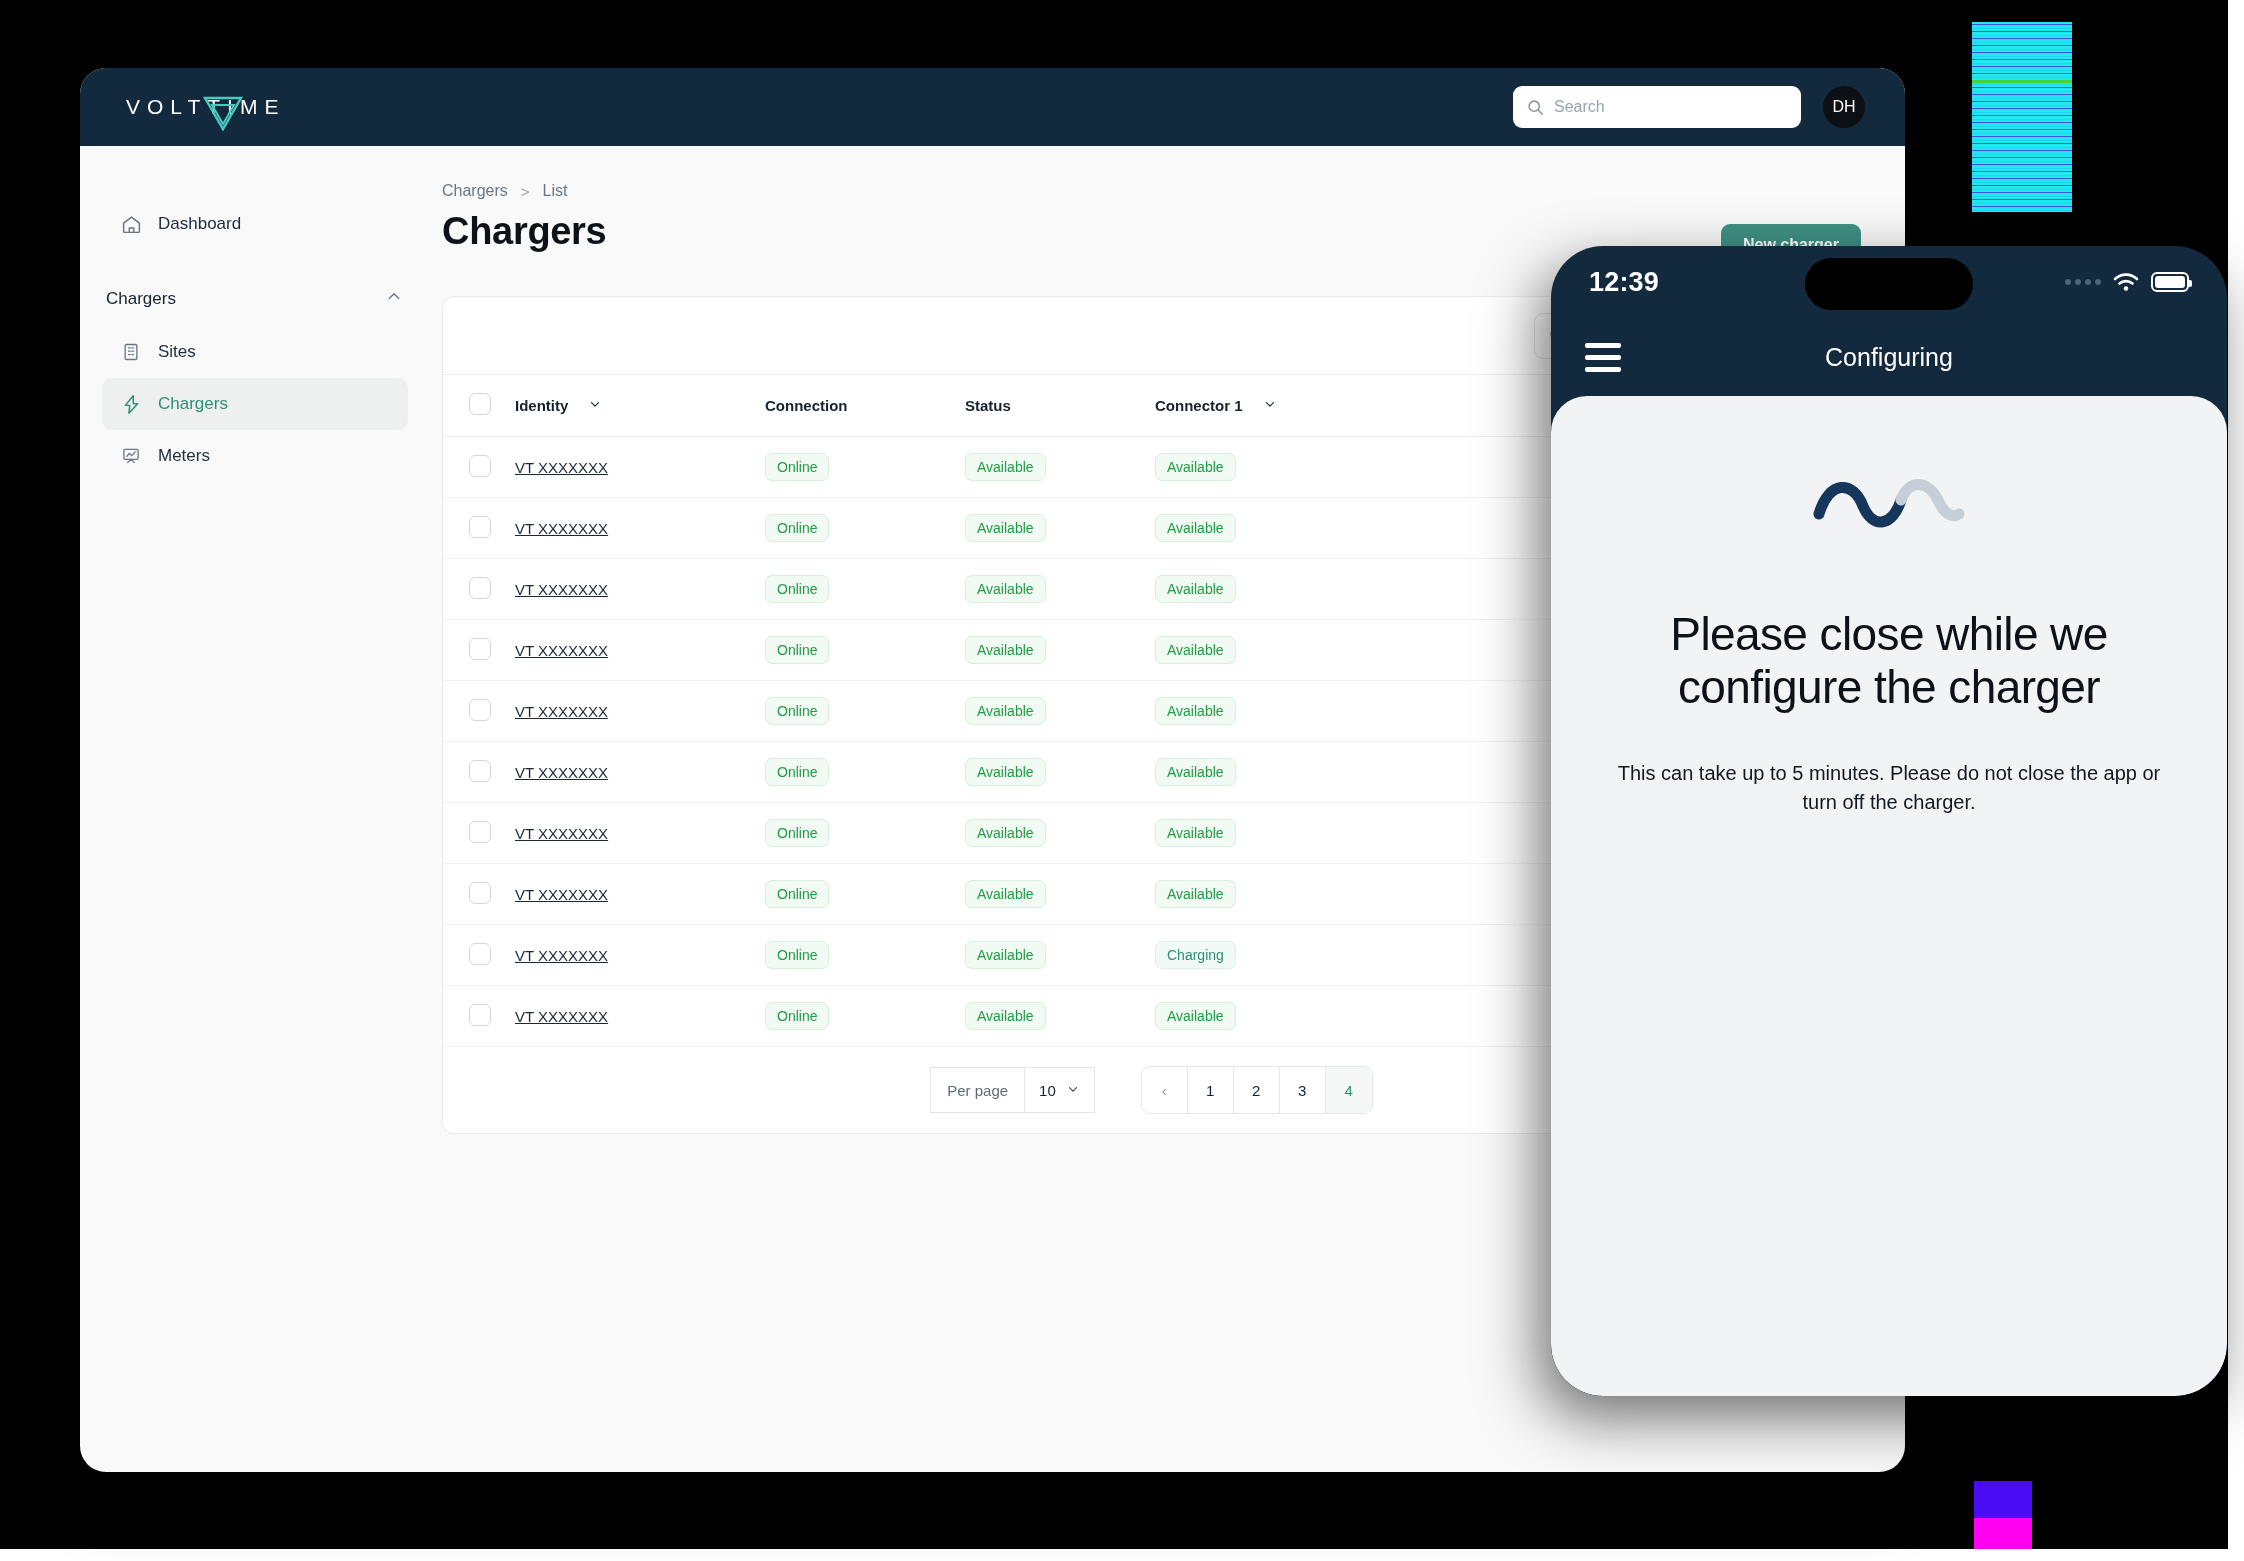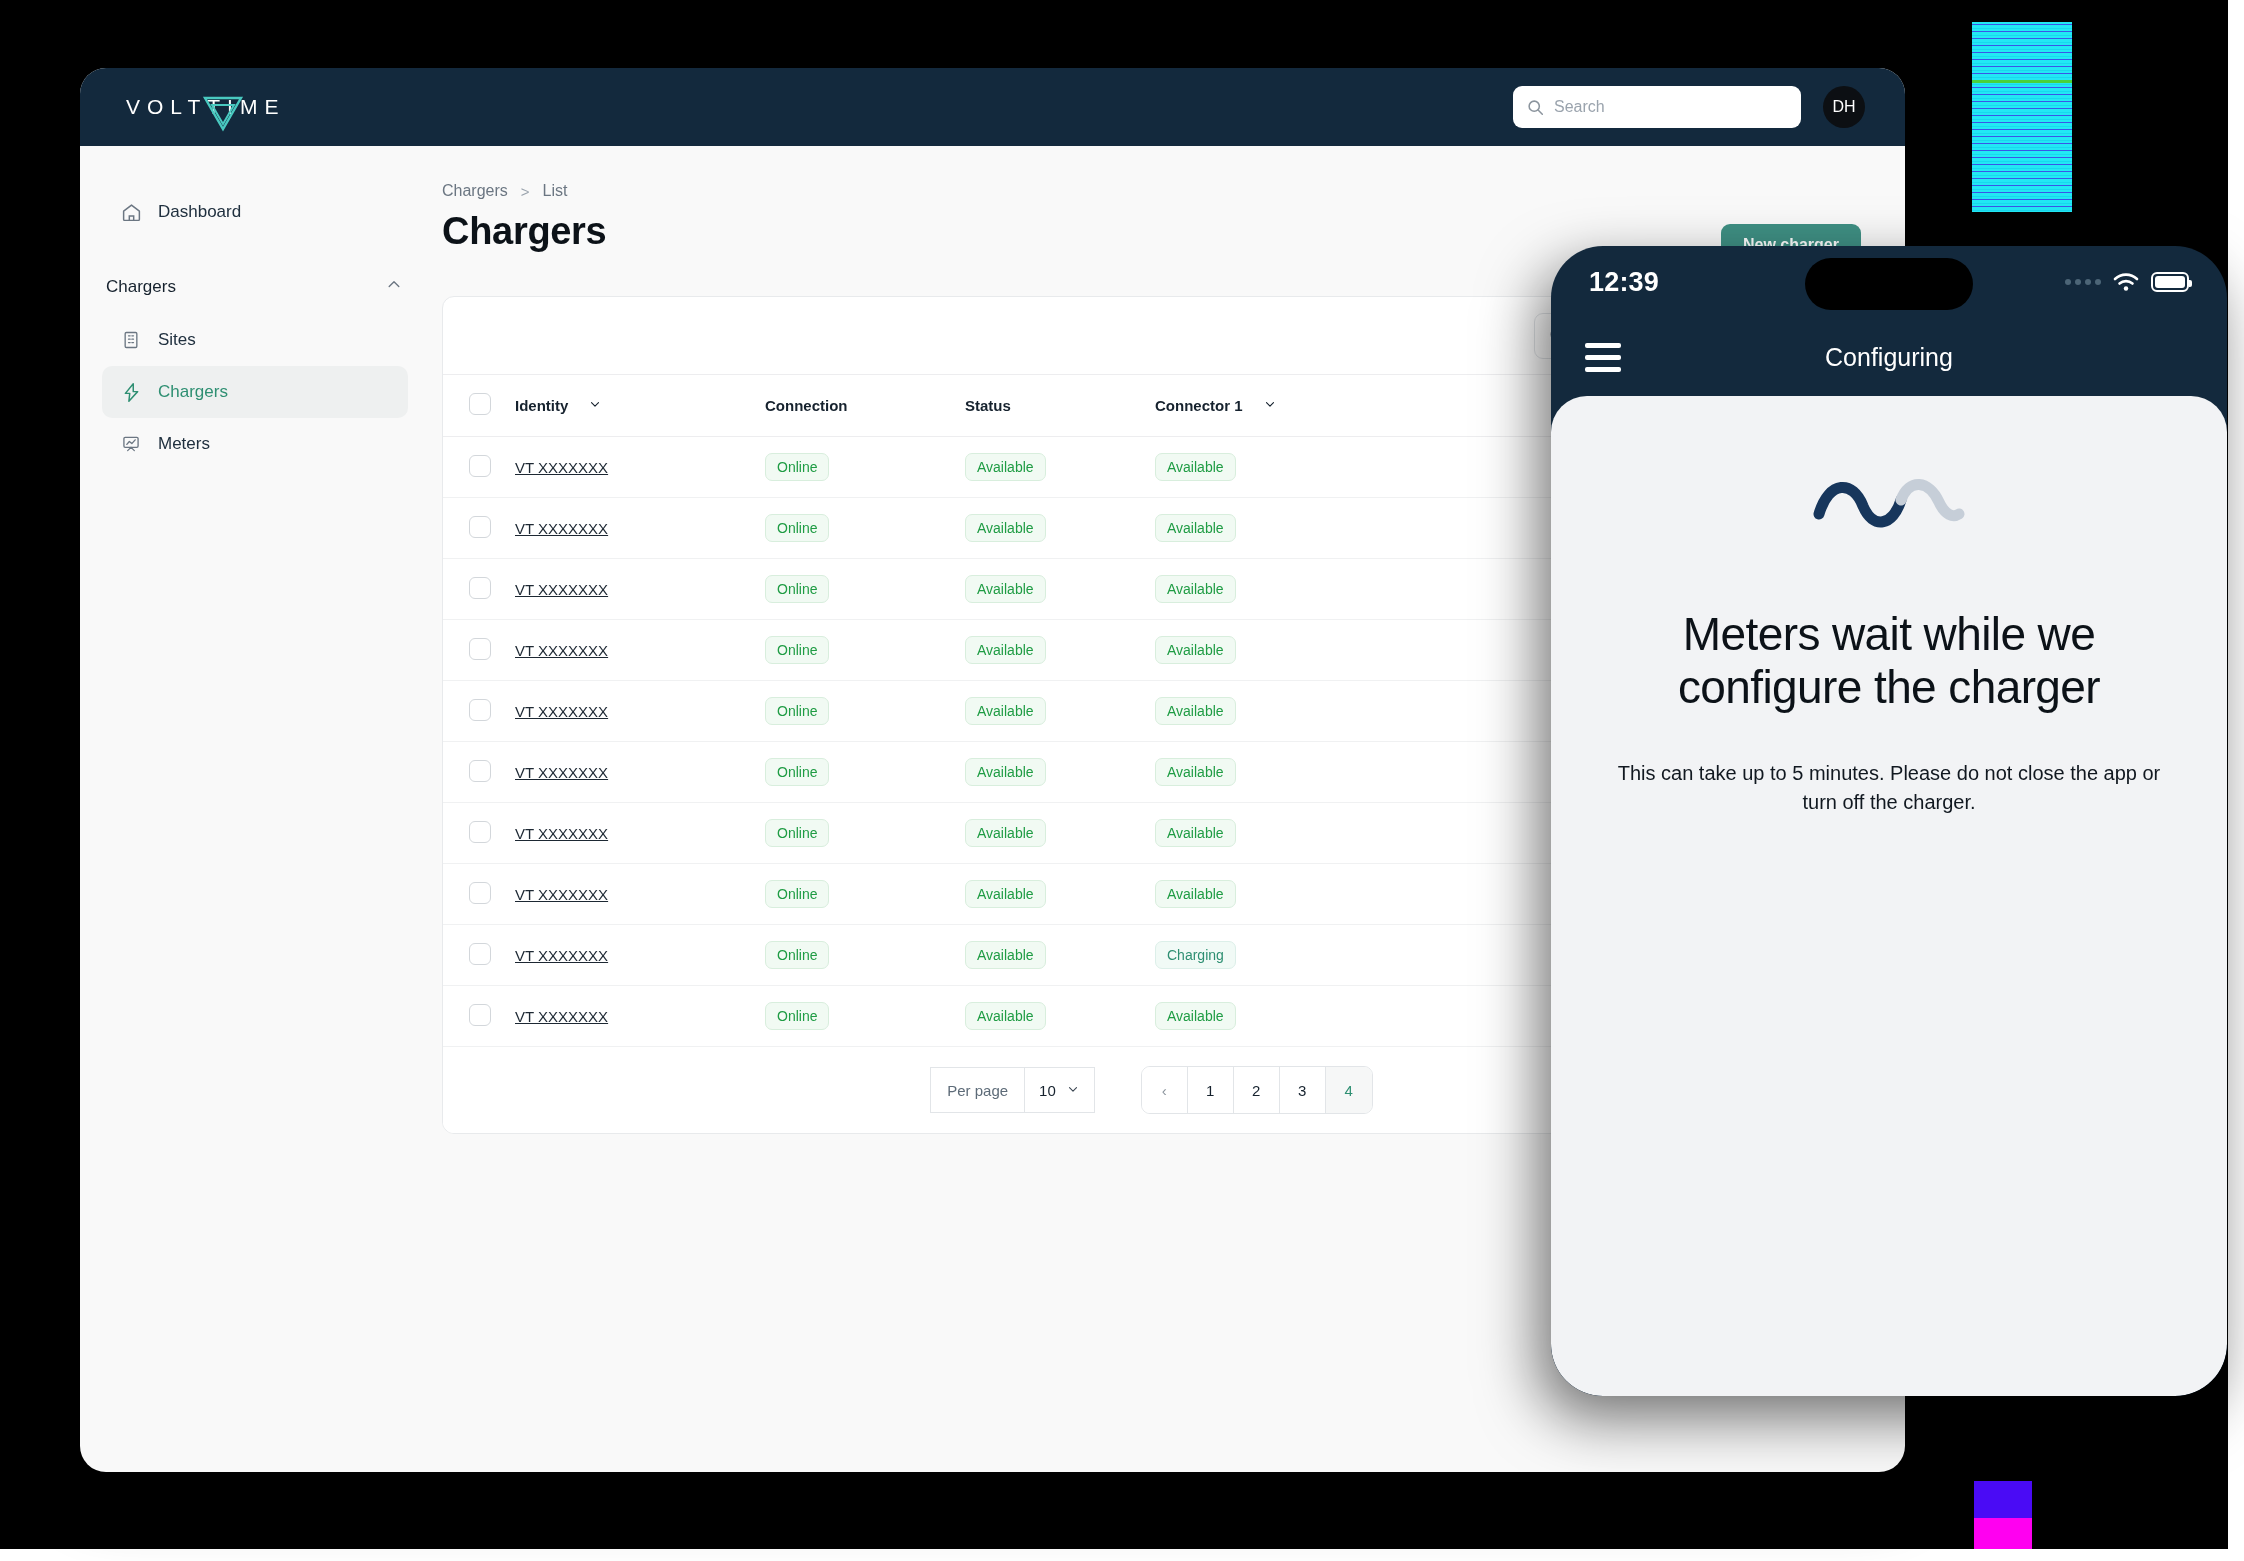--- a/index.html
+++ b/index.html
@@ -63,21 +63,21 @@
   .top-search .ph { color: #9aa3ad; font-size: 16px; }
   .avatar {
     width: 42px; height: 42px; border-radius: 50%; background: #0c0f13;
     color: #fff; font-size: 16px; font-weight: 500;
     display: flex; align-items: center; justify-content: center;
   }
 
   .body-wrap { display: flex; height: calc(100% - 78px); }
 
   
-  .sidebar { width: 350px; padding: 40px 22px 0 22px; flex: 0 0 350px; }
+  .sidebar { width: 350px; padding: 52px 22px 0 22px; flex: 0 0 350px; }
   .nav-item {
     display: flex; align-items: center; gap: 16px;
     height: 52px; padding: 0 18px; border-radius: 10px;
     color: #20303f; font-size: 17px; cursor: pointer;
   }
   .nav-item.active { background: #eef0f0; color: #2e8f72; }
   .nav-item .ico { width: 22px; height: 22px; display: flex; align-items: center; justify-content: center; }
   .nav-group-title {
     display: flex; align-items: center; justify-content: space-between;
     padding: 0 6px 0 4px; margin: 32px 0 10px 0; height: 34px;
@@ -506,17 +506,17 @@
           <i></i>
         </span>
       <span class="nav-title">Configuring</span>
     </div>
 
     <div class="screen">
       <svg class="wave" width="160" height="60" viewBox="0 0 160 60">
         <path d="M10 44 C 20 10, 44 10, 54 36 C 64 60, 84 56, 92 30" fill="none" stroke="#17365c" stroke-width="11" stroke-linecap="round"></path>
         <path d="M92 30 C 100 8, 120 10, 130 32 C 136 45, 144 48, 150 44" fill="none" stroke="#c6ced8" stroke-width="11" stroke-linecap="round"></path>
       </svg>
-      <h1>Meters wait while we configure the charger</h1>
+      <h1>Please close while we configure the charger</h1>
       <p>This can take up to 5 minutes. Please do not close the app or turn off the charger.</p>
     </div>
   </div>
 </div>
 
 </body></html>

